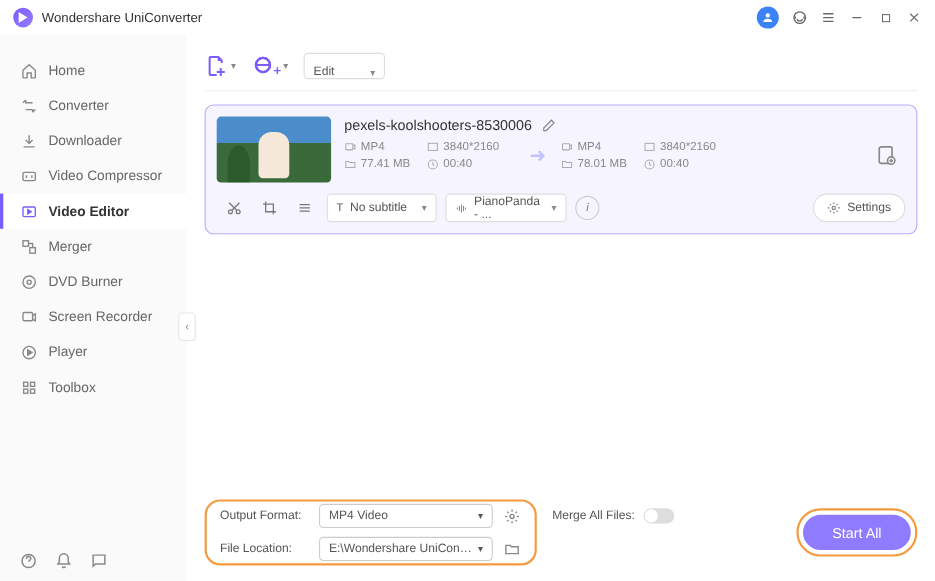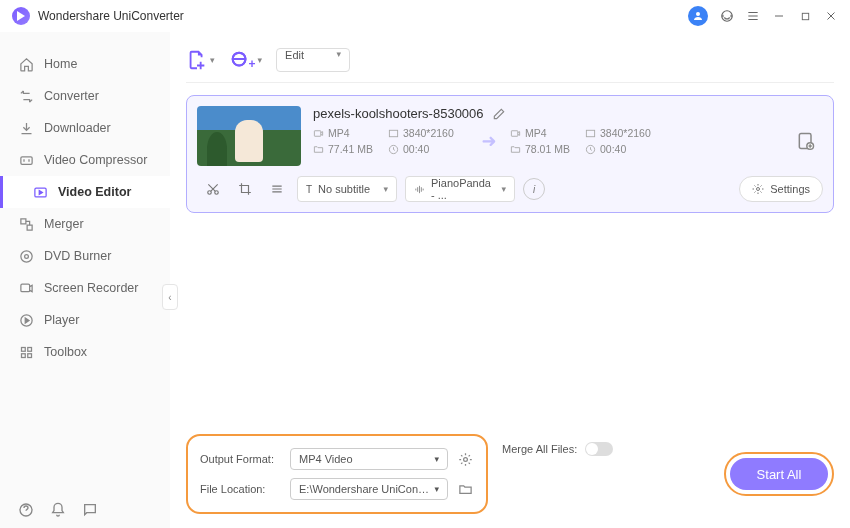--- a/index.html
+++ b/index.html
@@ -9,32 +9,32 @@
 .logo-icon { width: 18px; height: 18px; border-radius: 50%; background: linear-gradient(135deg, #7b5cff, #947dff); margin-right: 8px; position: relative; }
 .logo-icon::after { content: ""; position: absolute; left: 5px; top: 4px; border-left: 8px solid #fff; border-top: 5px solid transparent; border-bottom: 5px solid transparent; }
 .app-title { font-size: 12px; color: #333; }
 .titlebar-right { margin-left: auto; display: flex; align-items: center; gap: 12px; }
 .avatar { width: 20px; height: 20px; border-radius: 50%; background: #3b82f6; display: flex; align-items: center; justify-content: center; }
 .win-btn { width: 14px; height: 14px; display: flex; align-items: center; justify-content: center; color: #666; cursor: pointer; }
 
 .main { display: flex; height: calc(100% - 32px); }
 .sidebar { width: 170px; background: #fafafa; padding-top: 16px; position: relative; }
 .sidebar-item { display: flex; align-items: center; padding: 8px 18px; gap: 10px; color: #666; cursor: pointer; font-size: 12.5px; }
-.sidebar-item.active { color: #333; font-weight: 600; background: #fff; border-left: 3px solid #7b5cff; padding-left: 29px; }
+.sidebar-item.active { color: #333; font-weight: 600; background: #fff; border-left: 3px solid #7b5cff; padding-left: 15px; }
 .side-icon { width: 16px; height: 16px; display: flex; align-items: center; justify-content: center; color: #888; }
 .sidebar-item.active .side-icon { color: #7b5cff; }
 .sidebar-bottom { position: absolute; bottom: 10px; left: 0; right: 0; display: flex; gap: 16px; padding: 0 18px; }
 .collapse-handle { position: absolute; right: -8px; top: 252px; width: 16px; height: 26px; background: #fff; border: 1px solid #e5e5e5; border-radius: 4px; display: flex; align-items: center; justify-content: center; cursor: pointer; font-size: 10px; color: #888;}
 
 .content { flex: 1; background: #fff; padding: 12px 16px 0 16px; display: flex; flex-direction: column; }
 
 .toolbar { display: flex; align-items: center; gap: 14px; padding: 4px 0 10px 0; }
 .tool-btn { display: flex; align-items: center; color: #7b5cff; cursor: pointer; font-size: 18px; }
 .tool-btn svg { width: 22px; height: 22px; }
-.edit-select { width: 74px; height: 24px; border: 1px solid #ddd; border-radius: 4px; display: flex; align-items: flex-start; padding: 0 8px; font-size: 11px; color: #555; cursor: pointer; }
+.edit-select { width: 74px; height: 24px; border: 1px solid #ddd; border-radius: 4px; display: flex; align-items: flex-end; padding: 0 8px; font-size: 11px; color: #555; cursor: pointer; }
 .edit-select .chev { margin-left: auto; font-size: 9px; color: #888; }
 .tabpill { margin-left: auto; width: 170px; height: 22px; border-radius: 11px; background: #ececec; display: flex; overflow: hidden; font-size: 11px; margin-right: 140px;}
 .tabpill > div { flex: 1; display: flex; align-items: center; justify-content: center; cursor: pointer; color: #888; }
 .tabpill > div.active { background: #fff; border: 1px solid #ddd; border-radius: 11px; color: #333; }
 
 .divider { border-top: 1px solid #eee; }
 
 .card { margin-top: 12px; border: 1.5px solid #b2adff; border-radius: 8px; padding: 10px 10px 10px 10px; display: flex; flex-direction: column; gap: 10px; background: #f6f5ff; }
 .card-top { display: flex; gap: 12px; }
 .thumb { width: 104px; height: 60px; border-radius: 4px; background: linear-gradient(180deg, #4b8ccb 40%, #3a6a3a 40%); position: relative; overflow: hidden; flex-shrink: 0; }
@@ -52,21 +52,21 @@
 .save-wrap { border: 2px solid #f59a3e; border-radius: 18px; padding: 3px; }
 
 .card-bottom { display: flex; align-items: center; gap: 8px; padding-left: 4px; }
 .smallbtn { width: 24px; height: 22px; display: flex; align-items: center; justify-content: center; color: #777; cursor: pointer; }
 .dd { height: 26px; border: 1px solid #ddd; border-radius: 4px; background: #fff; display: flex; align-items: center; padding: 0 8px; font-size: 11px; color: #555; cursor: pointer; gap: 6px; }
 .dd .chev { margin-left: auto; font-size: 9px; color: #888; }
 .circ { width: 22px; height: 22px; border: 1px solid #ccc; border-radius: 50%; display: flex; align-items: center; justify-content: center; font-size: 10px; font-style: italic; color: #777; cursor: pointer;}
 .settings-pill { height: 26px; border: 1px solid #ddd; border-radius: 13px; background: #fff; display: flex; align-items: center; padding: 0 12px; gap: 6px; font-size: 11px; color: #555; cursor: pointer; margin-left: auto;}
 
 .footer { margin-top: auto; padding: 10px 0 14px 0; display: flex; align-items: center; }
-.footer-left { border: 2px solid #f59a3e; border-radius: 14px; padding: 12px 12px; display: flex; flex-direction: column; gap: 8px; }
+.footer-left { border: 2px solid #f59a3e; border-radius: 14px; padding: 2px 12px; display: flex; flex-direction: column; gap: 8px; }
 .footer-row { display: flex; align-items: center; gap: 8px; font-size: 11px; color: #555; }
 .footer-row .lbl { width: 82px; }
 .footer-dd { width: 158px; height: 22px; border: 1px solid #ccc; border-radius: 4px; display: flex; align-items: center; padding: 0 8px; font-size: 11px; color: #555; cursor: pointer; }
 .footer-dd .chev { margin-left: auto; font-size: 9px; }
 .iconbtn { width: 18px; height: 18px; display: flex; align-items: center; justify-content: center; color: #888; cursor: pointer; }
 .merge-wrap { display: flex; align-items: center; gap: 8px; font-size: 11px; color: #555; margin-left: 14px; align-self: flex-start; margin-top: 8px;}
 .toggle { width: 28px; height: 14px; border-radius: 7px; background: #ddd; position: relative; cursor: pointer; }
 .toggle::after { content: ""; position: absolute; width: 12px; height: 12px; border-radius: 50%; background: #fff; top: 1px; left: 1px; }
 .startall-wrap { margin-left: auto; border: 2px solid #f59a3e; border-radius: 22px; padding: 4px; }
 .startall { width: 98px; height: 32px; border-radius: 16px; background: #8f7bff; color: #fff; display: flex; align-items: center; justify-content: center; font-size: 13px; cursor: pointer; }

